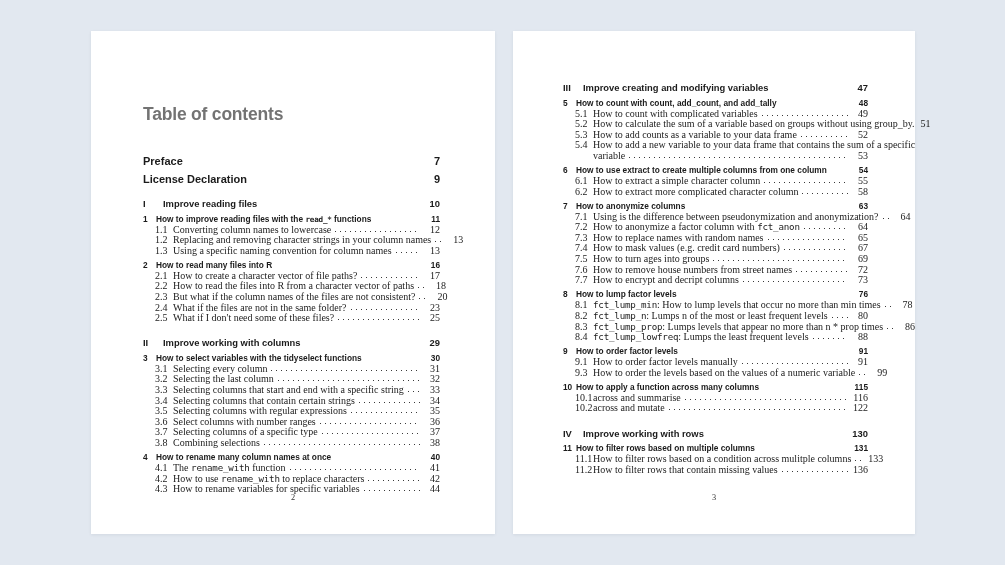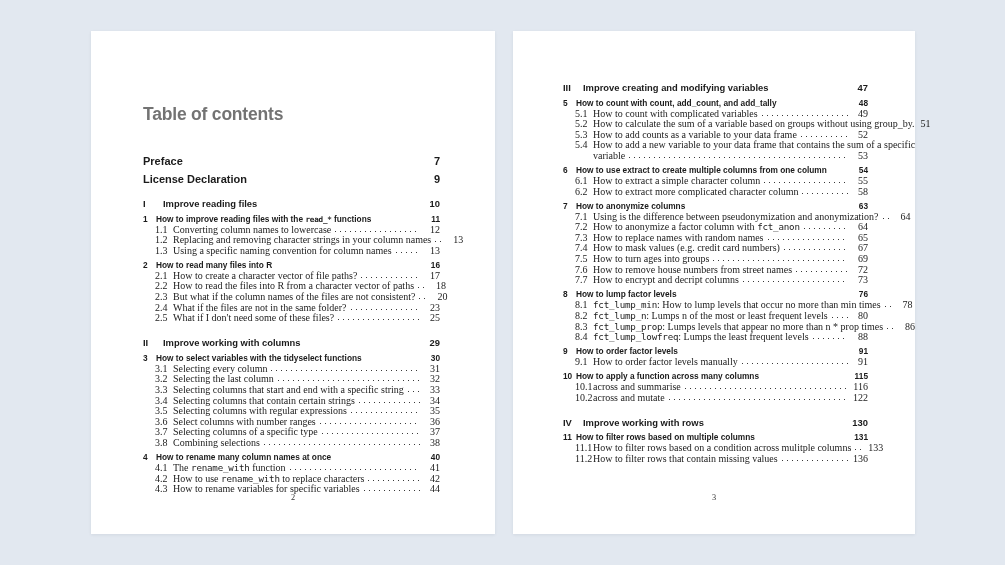--- a/index.html
+++ b/index.html
@@ -421,20 +421,26 @@
             <span class="lbl"><span>How to order factor levels</span></span>
             <span class="filler"></span>
             <span class="pg">91</span>
           </div>
           <div class="row row-sub">
             <span class="num">9.1</span>
             <span class="lbl"><span>How to order factor levels manually</span></span>
             <span class="leader"></span>
             <span class="pg">91</span>
           </div>
+          <div class="row row-sub">
+            <span class="num">9.3</span>
+            <span class="lbl"><span>How to order the levels based on the values of a numeric variable</span></span>
+            <span class="leader"></span>
+            <span class="pg">99</span>
+          </div>
           <div class="row row-chapter">
             <span class="num">10</span>
             <span class="lbl"><span>How to apply a function across many columns</span></span>
             <span class="filler"></span>
             <span class="pg">115</span>
           </div>
           <div class="row row-sub">
             <span class="num">10.1</span>
             <span class="lbl"><span>across and summarise</span></span>
             <span class="leader"></span>

